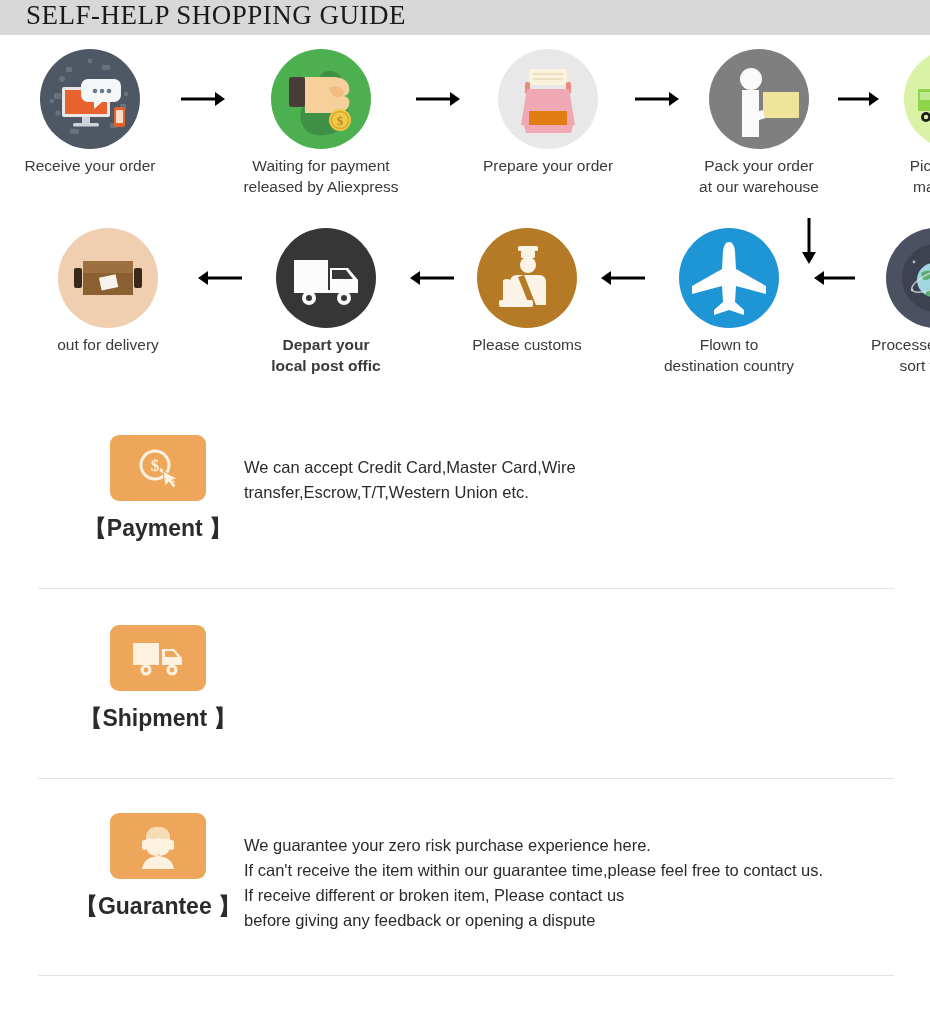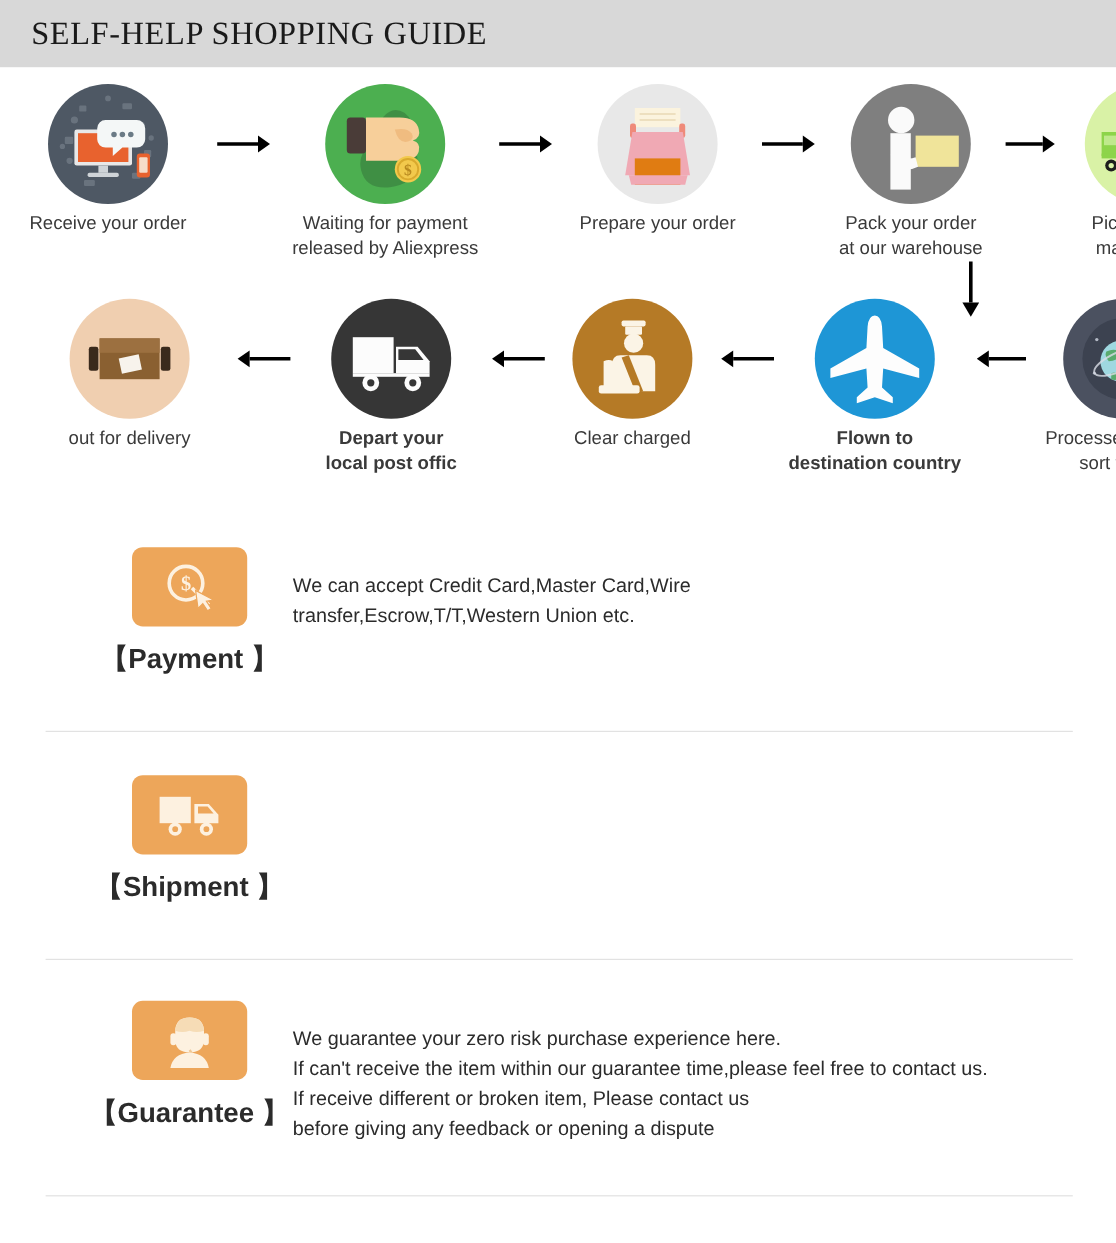--- a/index.html
+++ b/index.html
@@ -6,23 +6,23 @@
   body {
     width: 930px; height: 1036px;
     background: #ffffff;
     font-family: "Liberation Sans", sans-serif;
     overflow: hidden;
     position: relative;
   }
 
   
   .header-band {
-    width: 930px; height: 56px;
+    width: 930px; height: 35px;
     background: #d8d8d8;
-    display: flex; align-items: center;
+    display: flex; align-items: flex-start;
   }
   .header-title {
     font-family: "Liberation Serif", serif;
     font-size: 27px;
     letter-spacing: 0.5px;
     color: #1a1a1a;
     padding-left: 26px;
     white-space: nowrap;
   }
 
@@ -335,31 +335,31 @@
       <svg width="100" height="100" viewBox="0 0 100 100">
         <rect x="41" y="18" width="20" height="5" rx="1.5" fill="#fbf4e6"></rect>
         <rect x="44" y="23" width="14" height="7" rx="1" fill="#fbf4e6"></rect>
         <circle cx="51" cy="37" r="8" fill="#fbf4e6"></circle>
         <path d="M40 47 h22 q7 0 7 8 v22 h-36 v-22 q0 -8 7 -8 z" fill="#fbf4e6"></path>
         <path d="M47 47 l12 30 l-6 2 l-12 -30 z" fill="#b57a26"></path>
         <path d="M26 52 q8 -3 10 4 v21 h-10 z" fill="#fbf4e6"></path>
         <rect x="22" y="72" width="34" height="7" rx="2" fill="#fbf4e6"></rect>
       </svg>
     </div>
-    <div class="step-label">Clear charged</div>
+    <div class="step-label">Please customs</div>
   </div>
 
   <div class="arrow" style="width:56px;">
     <svg width="50" height="18" viewBox="0 0 50 18">
         <line x1="14" y1="9" x2="48" y2="9" stroke="#000" stroke-width="3"></line>
         <path d="M14 2 L4 9 L14 16 Z" fill="#000"></path>
       </svg>
   </div>
 
-  <div class="step" style="width:158px;font-weight:bold;">
+  <div class="step" style="width:158px;">
     <div class="step-circle" style="background:#1e96d6;">
       <svg width="100" height="100" viewBox="0 0 100 100">
         <path d="M50 14 q5 0 6 9 l1 18 l30 17 v8 l-30 -8 l-1 16 l9 8 v5 l-15 -5 l-15 5 v-5 l9 -8 l-1 -16 l-30 8 v-8 l30 -17 l1 -18 q1 -9 6 -9 z" fill="#fdfdfd"></path>
       </svg>
     </div>
     <div class="step-label">Flown to
 destination country</div>
   </div>
 
   <div class="arrow" style="width:52px;">

